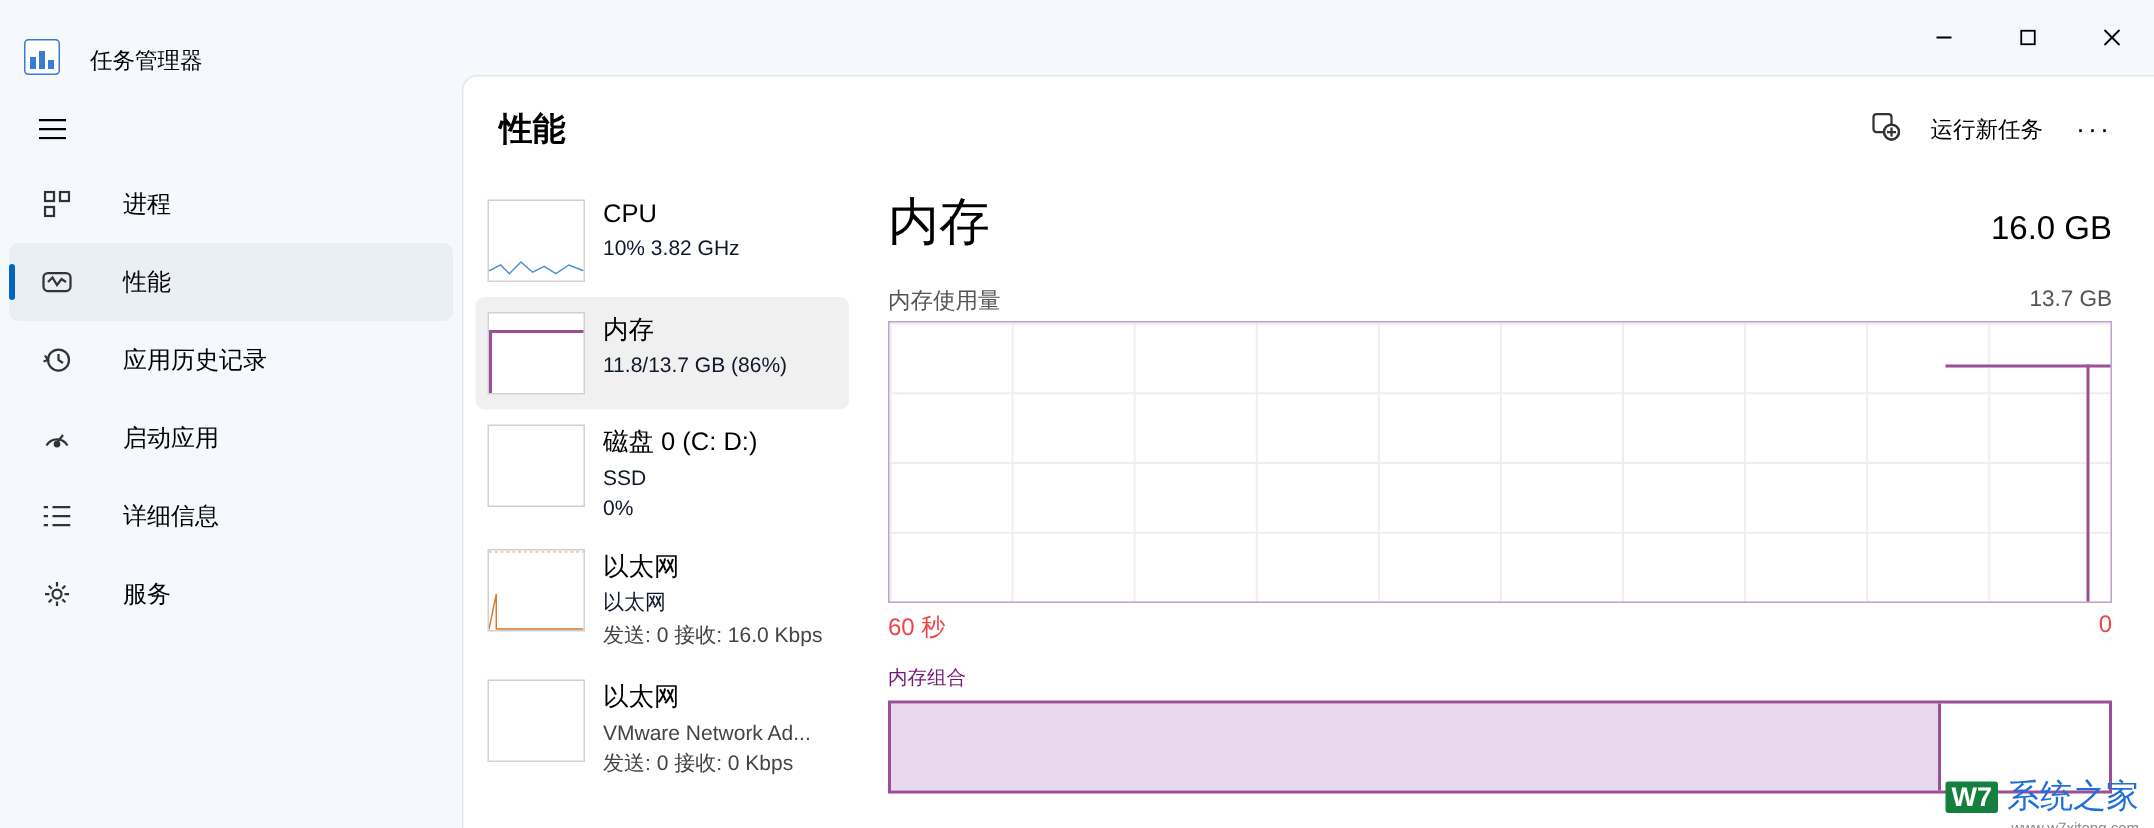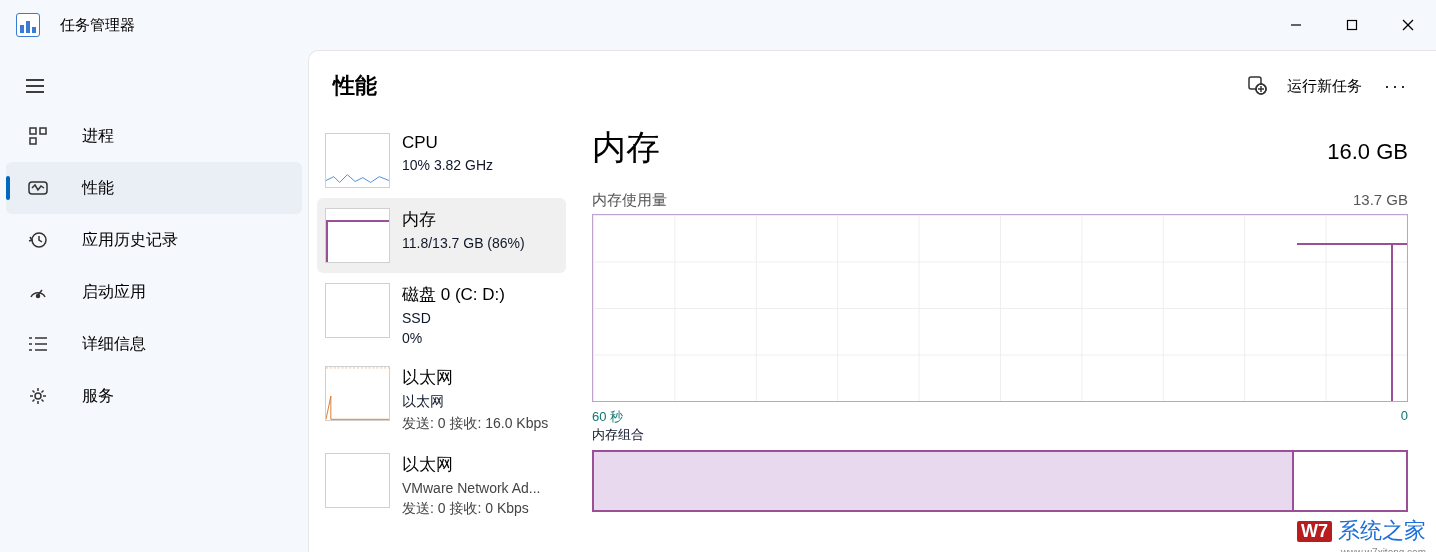--- a/index.html
+++ b/index.html
@@ -1,17 +1,17 @@
 <!DOCTYPE html>
 <html><head>
 <meta charset="utf-8">
 <style>
 *{box-sizing:border-box;margin:0;padding:0;font-family:"Segoe UI","Microsoft YaHei",sans-serif}
 html,body{width:1436px;height:552px;overflow:hidden;background:#f5f8fc}
-.titlebar{height:50px;display:flex;align-items:center;padding-left:16px;position:relative}
+.titlebar{height:50px;display:flex;align-items:flex-end;padding-left:16px;position:relative}
 .titlebar .app-icon{width:24px;height:24px;border:1px solid #3a7bd5;border-radius:3px;display:flex;align-items:flex-end;padding:3px;gap:2px;background:#fff}
 .titlebar .app-icon span{display:block;width:4px;background:#3a7bd5}
 .titlebar .title{margin-left:20px;font-size:15px;color:#000}
 .winctrls{position:absolute;right:0;top:0;display:flex;height:50px}
 .winctrls div{width:56px;display:flex;align-items:center;justify-content:center;font-size:14px;color:#000}
 .body{display:flex;height:calc(100% - 50px)}
 .sidebar{width:308px;padding-top:12px}
 .sidebar .ham{height:48px;display:flex;align-items:center;padding-left:26px;font-size:18px}
 .navitem{height:52px;display:flex;align-items:center;padding-left:22px;gap:34px;position:relative;font-size:16px;color:#000;border-radius:6px;margin:0 6px}
 .navitem.sel{background:#eaeef5}
@@ -36,26 +36,26 @@
 .miniinfo .s{font-size:14px;color:#0f172a}
 .miniinfo .s2{font-size:14px;color:#444;white-space:nowrap;overflow:hidden;text-overflow:ellipsis;max-width:170px}
 .detail{flex:1;padding:0 28px 0 18px;overflow:hidden}
 .dhead{display:flex;justify-content:space-between;align-items:baseline;margin-top:4px}
 .dtitle{font-size:34px;font-weight:400}
 .dtotal{font-size:22px}
 .chartlbl{display:flex;justify-content:space-between;font-size:15px;color:#555;margin-top:20px}
 .chart1{height:188px;border:1px solid #bda3cc;background:#fff;margin-top:4px;position:relative;background-image:linear-gradient(to right,#eee 1px,transparent 1px),linear-gradient(to bottom,#eee 1px,transparent 1px);background-size:10% 25%}
 .chart1 .spike{position:absolute;right:14px;bottom:0;top:28px;width:1px;border-left:2px solid #9b4f96}
 .chart1 .spiketop{position:absolute;right:0;top:28px;width:110px;height:2px;background:#9b4f96}
-.axis{display:flex;justify-content:space-between;font-size:13px;color:#0f766e;margin-top:6px}
-.complbl{font-size:13px;color:#0f172a;}
+.axis{display:flex;justify-content:space-between;font-size:16px;color:#ef4444;margin-top:6px}
+.complbl{font-size:13px;color:#701a75;margin-top:14px}
 .chart2{height:62px;border:2px solid #9b4f96;margin-top:6px;position:relative;background:linear-gradient(to right,#e9d9ee 0%,#e9d9ee 86%,#fff 86%,#fff 100%)}
 .chart2::after{content:"";position:absolute;left:86%;top:0;bottom:0;width:2px;background:#9b4f96}
 .watermark{position:absolute;right:10px;bottom:6px;display:flex;align-items:center;gap:6px;font-size:13px;pointer-events:none}
-.watermark .wlogo{background:#b91c1c;color:#fff;font-weight:700;font-size:18px;padding:0 4px;border-radius:2px}
+.watermark .wlogo{background:#15803d;color:#fff;font-weight:700;font-size:18px;padding:0 4px;border-radius:2px}
 .watermark .wtext{color:#1e6fd9;font-weight:400;font-size:22px}
 .watermark .wurl{position:absolute;right:0;bottom:-12px;font-size:10px;color:#888}
 </style>
 </head>
 <body>
 
 <div class="titlebar">
   <div class="app-icon">
     <span style="height:8px"></span>
       <span style="height:12px"></span>

